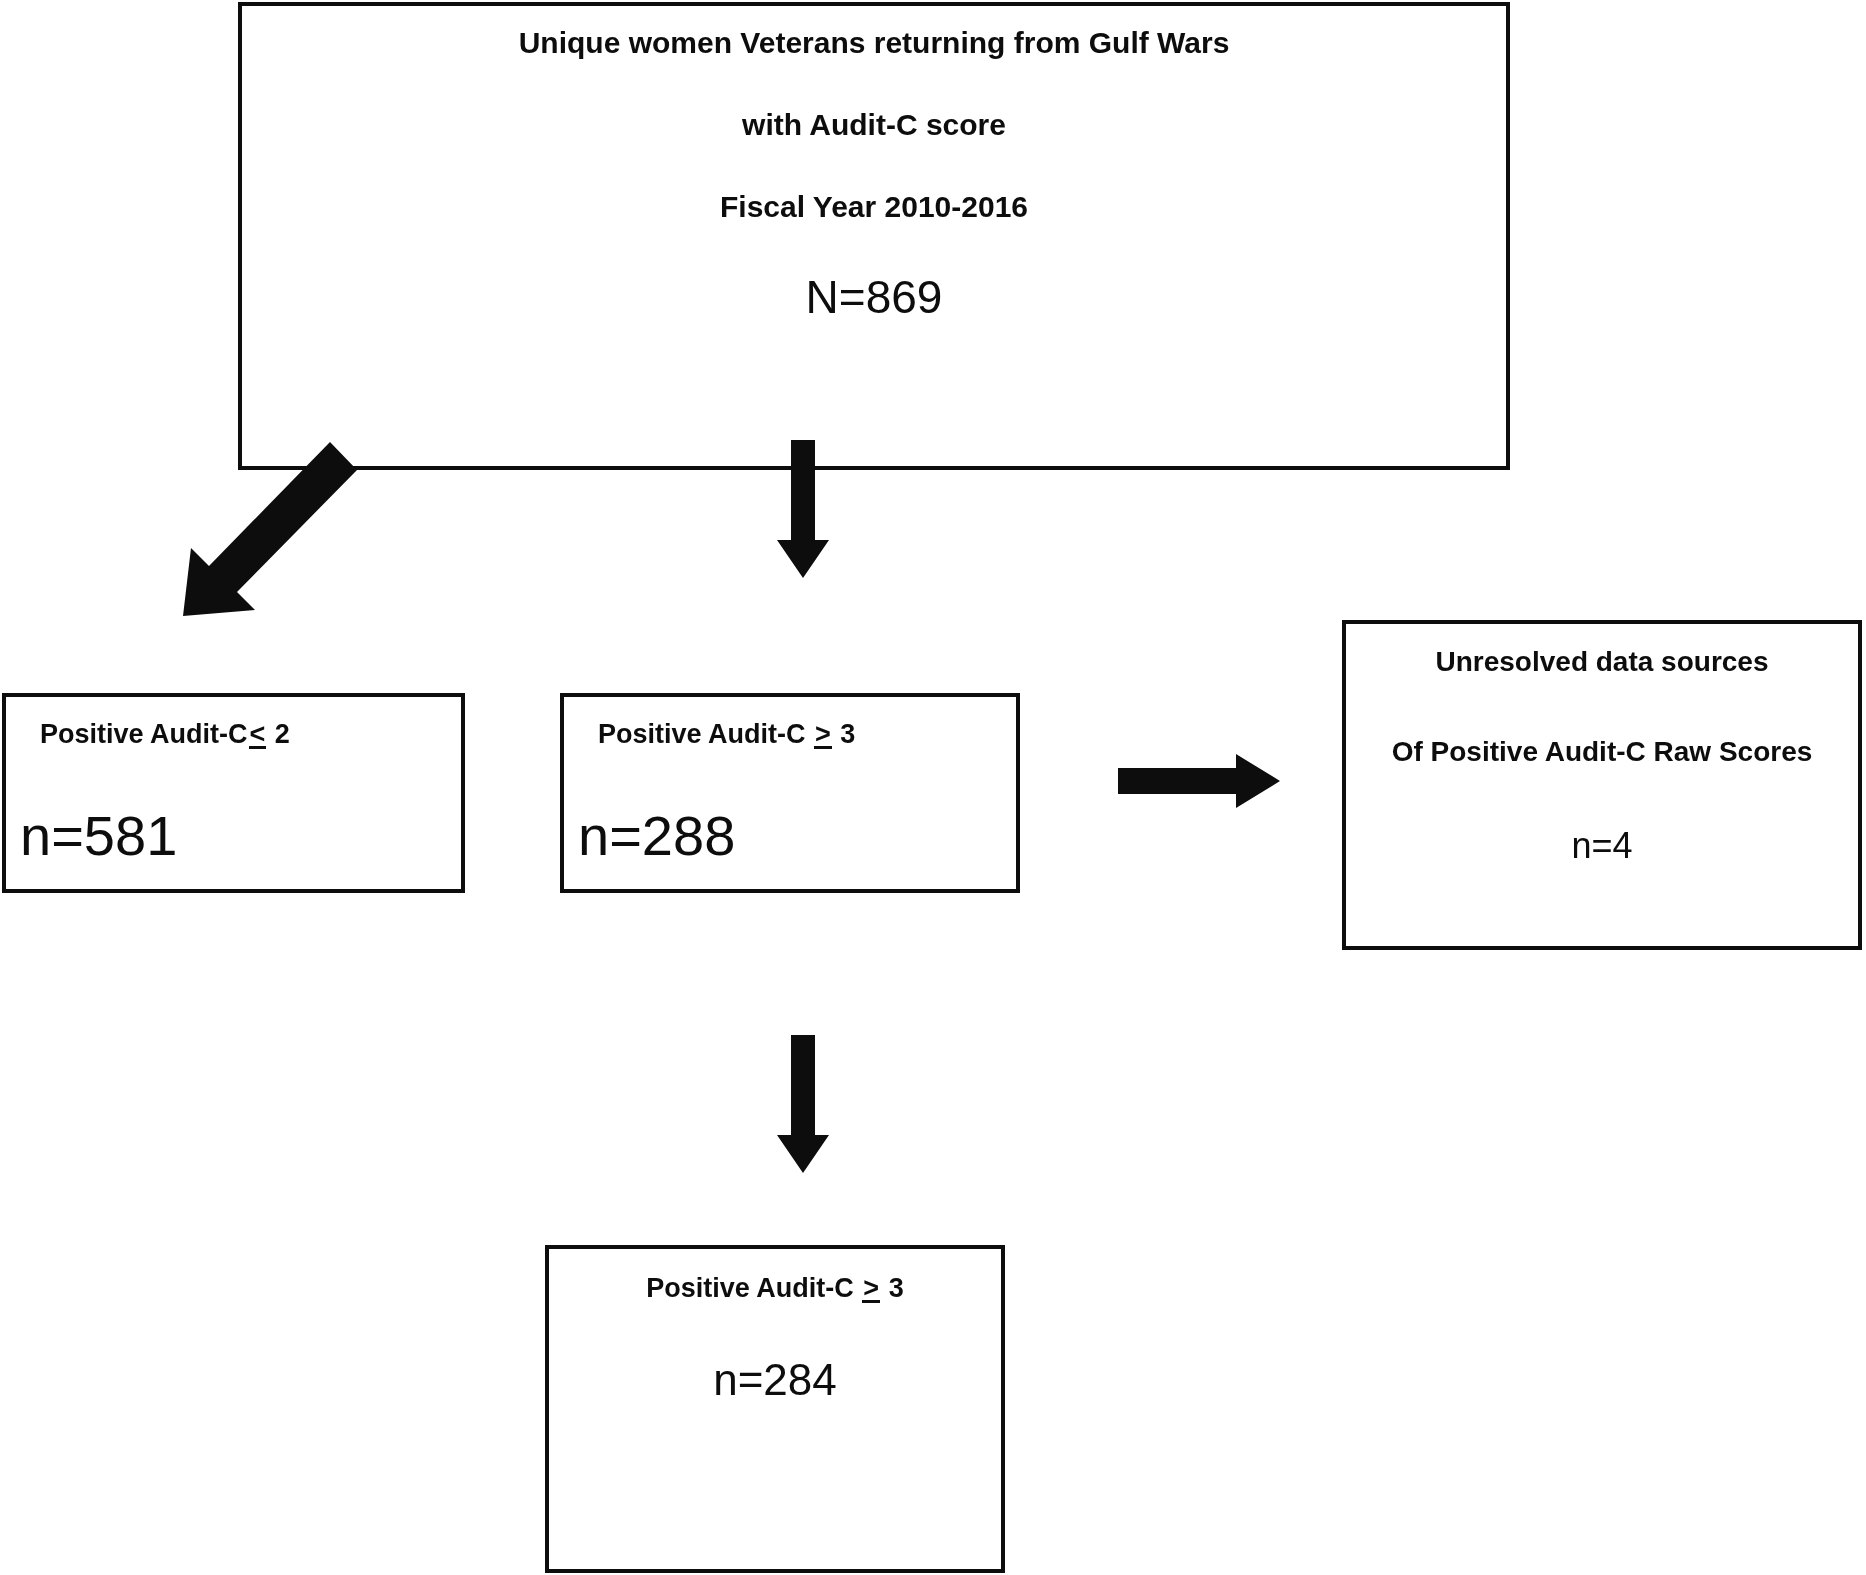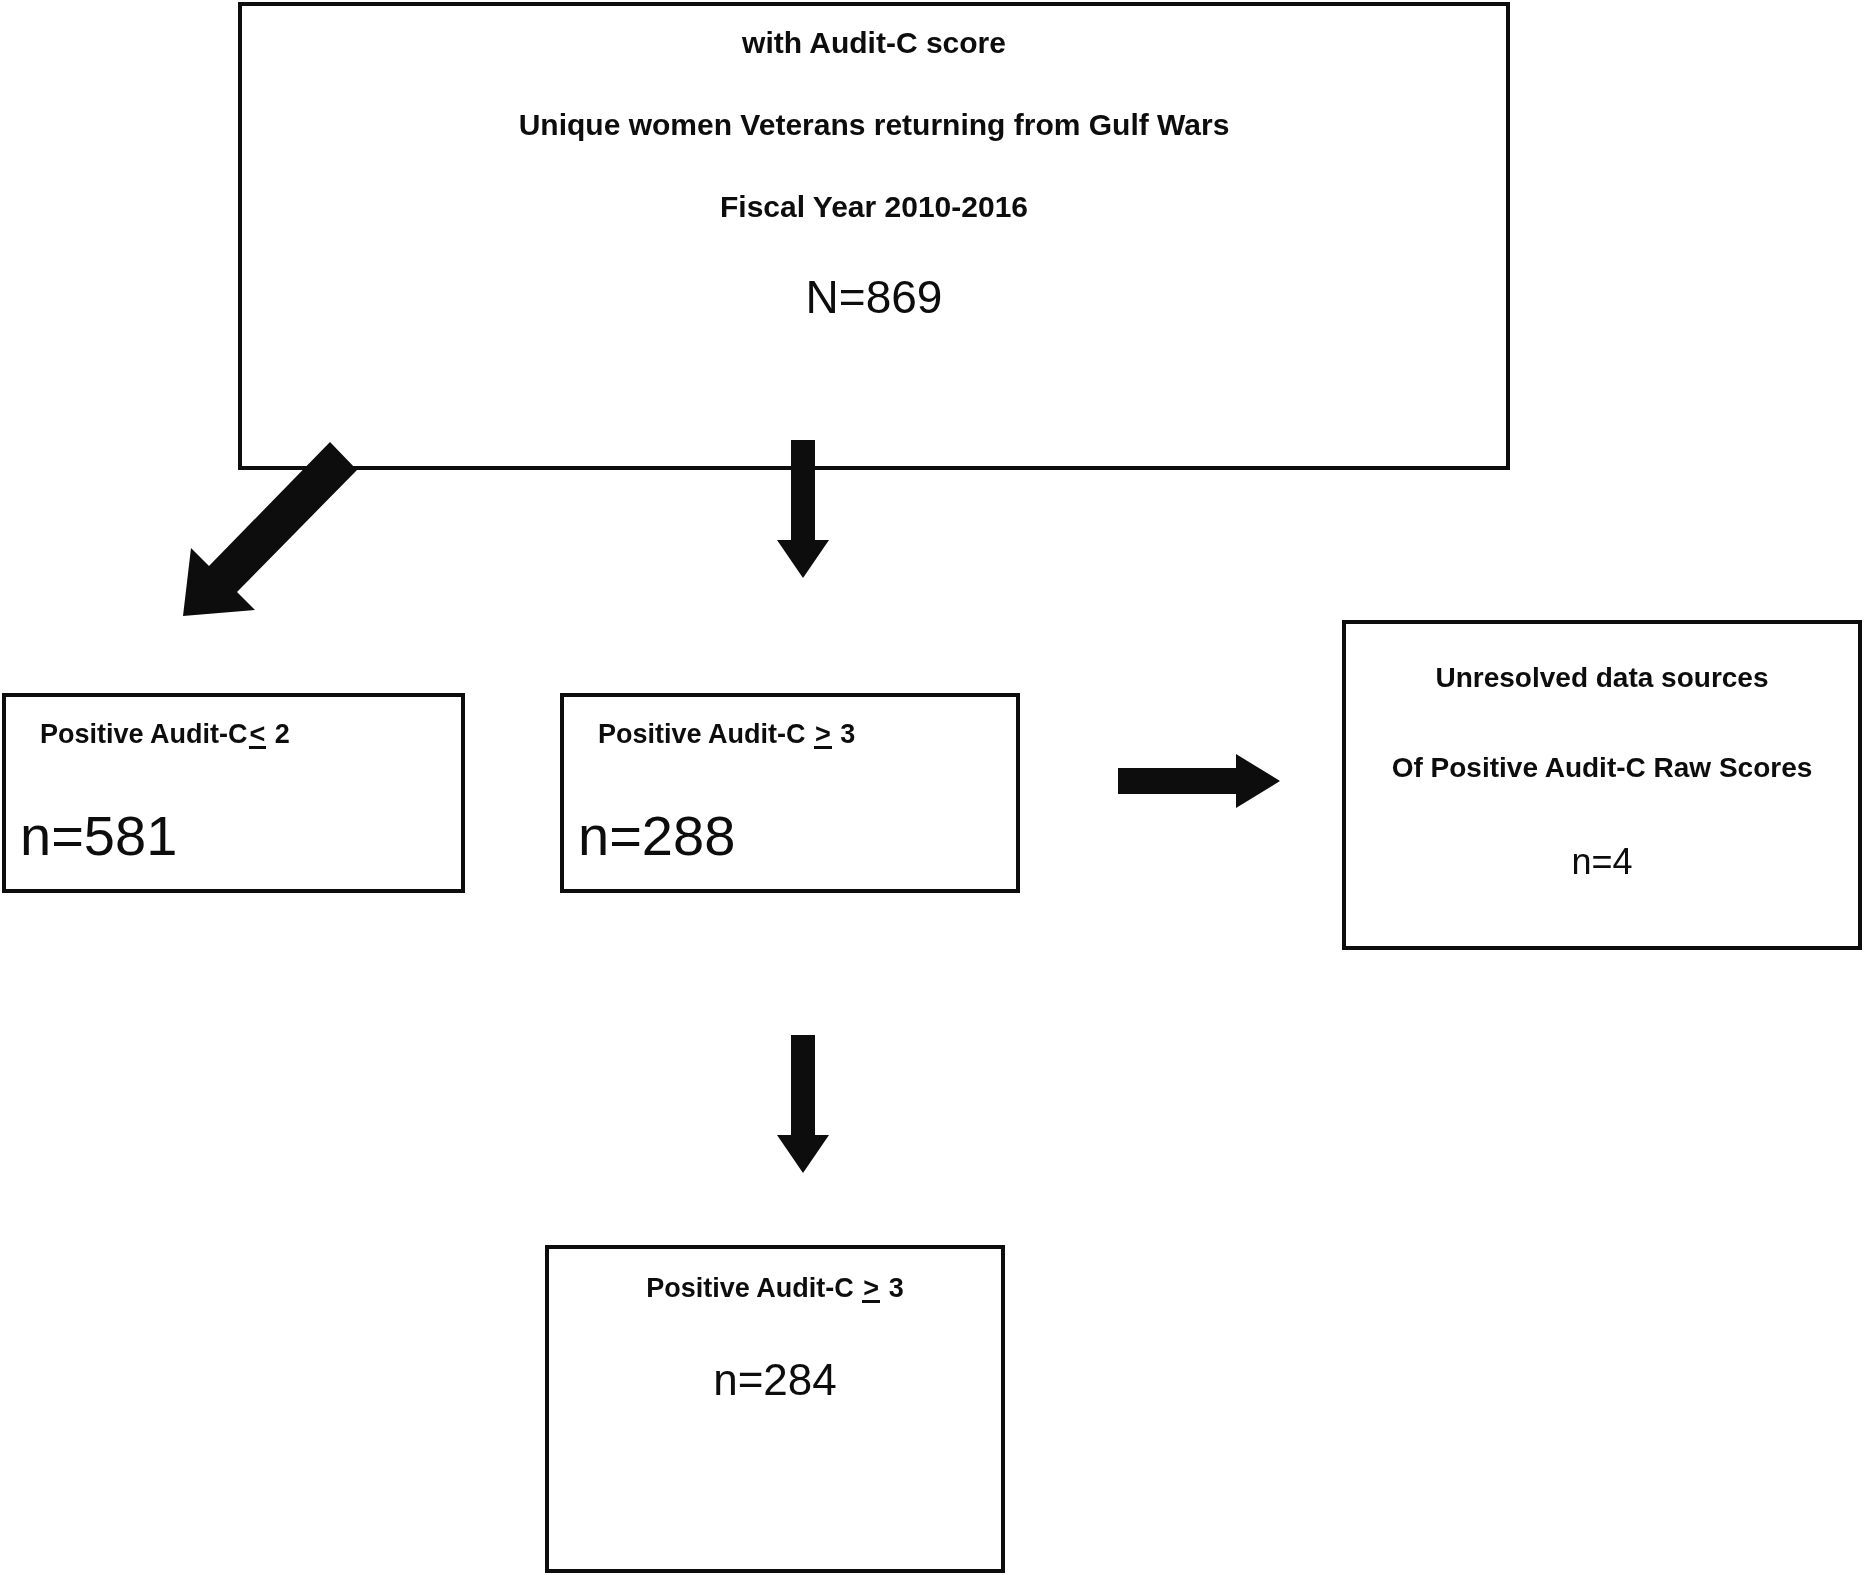--- a/index.html
+++ b/index.html
@@ -91,21 +91,21 @@
     line-height: 1.0;
     margin-bottom: 60px;
   }
   #node-left .line-num, #node-middle .line-num {
     font-size: 56px;
     line-height: 1.0;
     margin-left: -20px;
   }
 
   #node-right .stack {
-    padding-top: 40px;
+    padding-top: 24px;
   }
   #node-right .line-bold {
     font-size: 28px;
     line-height: 1.0;
     margin-bottom: 62px;
   }
   #node-right .line-num {
     font-size: 36px;
     line-height: 1.0;
   }
@@ -135,22 +135,22 @@
   #arrow-right-side { left: 1118px; top: 750px;  width: 165px; height: 62px; }
   #arrow-down-low   { left: 775px;  top: 1035px; width: 56px;  height: 140px; }
 </style>
 </head>
 <body>
 
 <div id="canvas">
 
   <div class="node" id="node-top">
     <div class="stack">
+      <span class="line line-bold">Unique women Veterans returning from Gulf Wars</span>
       <span class="line line-bold">with Audit-C score</span>
-      <span class="line line-bold">Unique women Veterans returning from Gulf Wars</span>
       <span class="line line-bold">Fiscal Year 2010-2016</span>
       <span class="line line-num">N=869</span>
     </div>
   </div>
 
   <div class="arrow" id="arrow-diagonal">
     <svg width="190" height="190" viewBox="0 0 190 190" aria-hidden="true">
       <path d="M 155 12 L 182 40 L 62 162 L 80 180 L 8 186 L 16 118 L 34 136 Z" fill="#0d0d0d"></path>
     </svg>
   </div>

